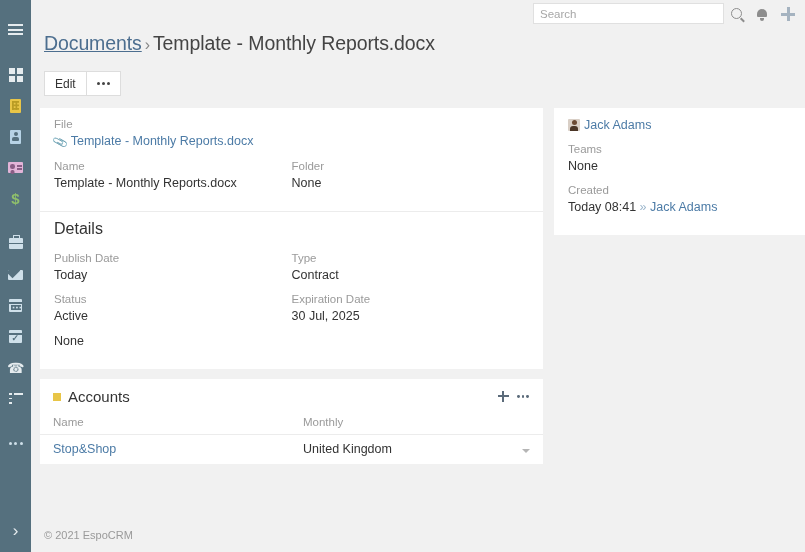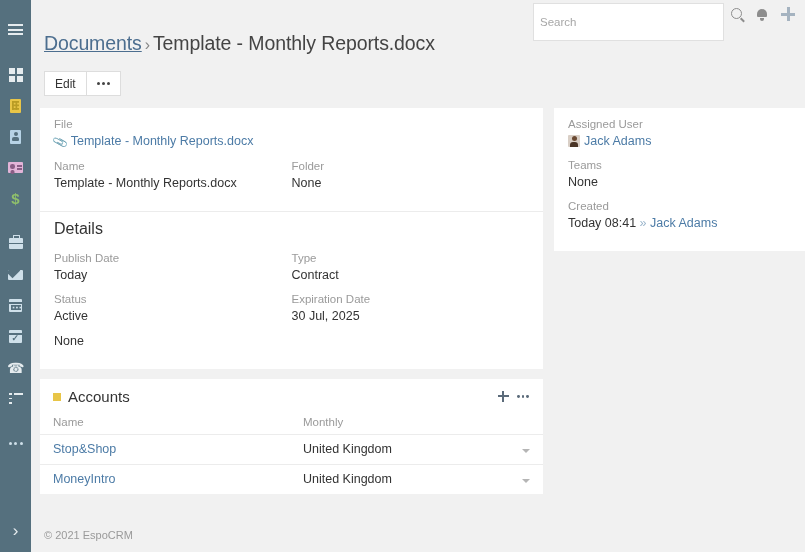--- a/index.html
+++ b/index.html
@@ -90,21 +90,21 @@
   .ico-chevR { font-size: 17px; color: #e6ecef; line-height: 1; }
 
   
   .main { flex: 1 1 auto; position: relative; height: 552px; background: #f1f1f1; }
 
   .topbar {
     height: 28px; background: #f1f1f1; position: relative;
   }
   .search-wrap { position: absolute; right: 81px; top: 3px; }
   .search-input {
-    width: 191px; height: 38px;
+    width: 191px; height: 21px;
     border: 1px solid #e0e0e0; background: #fff;
     font-family: "Liberation Sans", sans-serif; font-size: 11.5px;
     color: #555; padding: 0 6px; outline: none;
   }
   .search-input::placeholder { color: #a7a7a7; }
   .top-icon {
     position: absolute; top: 3px; width: 22px; height: 21px;
     display: flex; align-items: center; justify-content: center;
     cursor: pointer; color: #8d8d8d;
   }
@@ -380,36 +380,30 @@
                 <th>Monthly</th>
                 <th class="col-caret"></th>
               </tr>
             </thead>
             <tbody>
               <tr>
                 <td><a class="link">Stop&amp;Shop</a></td>
                 <td>United Kingdom</td>
                 <td class="caret-cell"><span class="caret"></span></td>
               </tr>
-              <tr>
-                <td><a class="link">MoneyIntro</a></td>
-                <td>United Kingdom</td>
-                <td class="caret-cell"><span class="caret"></span></td>
-              </tr>
             </tbody>
           </table>
         </div>
 
       </div>
 
       <div class="col-right">
         <div class="panel">
           <div class="fieldgrid">
             <div class="cell full">
-              <div class="flabel">Assigned User</div>
               <div class="fvalue"><span class="avatar"></span><a class="link">Jack Adams</a></div>
             </div>
             <div class="cell full">
               <div class="flabel">Teams</div>
               <div class="fvalue">None</div>
             </div>
             <div class="cell full">
               <div class="flabel">Created</div>
               <div class="fvalue"><span>Today 08:41</span> <span class="muted-sep">»</span> <a class="link">Jack Adams</a></div>
             </div>

